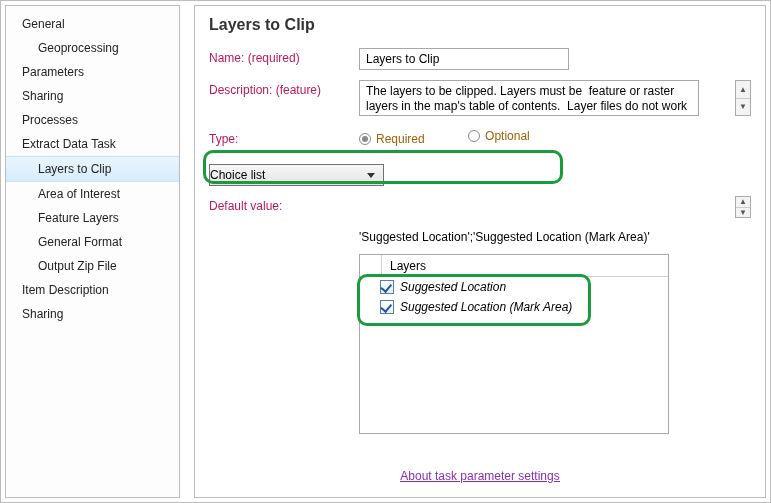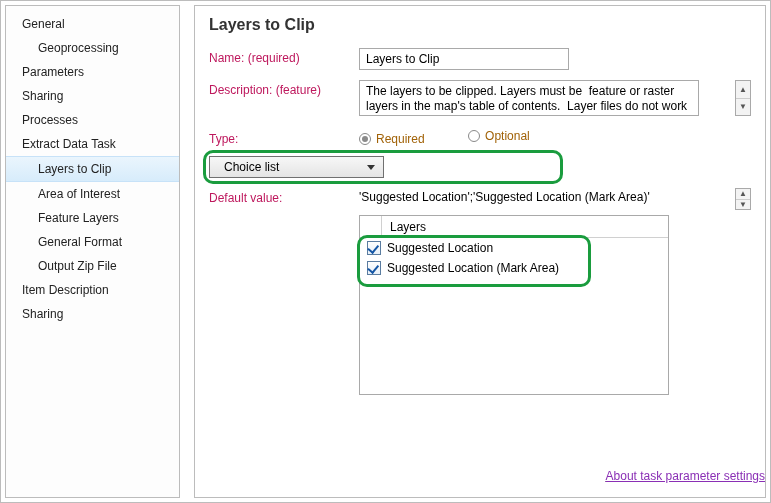--- a/index.html
+++ b/index.html
@@ -16,35 +16,35 @@
   .val { flex: 1; }
   input.textval { width: 210px; height: 22px; border: 1px solid #a9a9a9; padding: 2px 6px; background:#fff;}
   .desc-wrap { position: relative; width: 360px; }
   textarea.desc { width: 340px; height: 36px; border: 1px solid #a9a9a9; padding: 3px 6px; resize: none; background:#fff; line-height:1.25;}
   .spin { position:absolute; right:0; top:0; width:16px; height:36px; border:1px solid #a9a9a9; background:#f3f3f3; display:flex; flex-direction:column;}
   .spin div{flex:1; display:flex; align-items:center; justify-content:center; font-size:8px; color:#555; cursor:pointer;}
   .spin div:first-child{border-bottom:1px solid #ccc;}
   .radio { display:inline-flex; align-items:center; margin-right:40px; color:#a16207;}
   .radio .dot{ width:12px; height:12px; border:1px solid #8a8a8a; border-radius:50%; margin-right:5px; display:inline-flex; align-items:center; justify-content:center;}
   .radio.sel .dot::after{content:""; width:6px; height:6px; background:#8a8a8a; border-radius:50%;}
-  .combo { width:175px; height:22px; border:1px solid #707070; background:linear-gradient(#f7f7f7,#e4e4e4); display:flex; align-items:center; padding:0 14px; position:relative; cursor:pointer;}
+  .combo { width:175px; height:22px; border:1px solid #707070; background:linear-gradient(#f7f7f7,#e4e4e4); display:flex; align-items:center; padding:0 0; position:relative; cursor:pointer;margin-top:8px;}
   .combo .arrow{ position:absolute; right:4px; top:3px; width:16px; height:14px; display:flex; align-items:center; justify-content:center;}
   .combo .arrow::after{content:""; border-left:4px solid transparent; border-right:4px solid transparent; border-top:5px solid #333;}
   .hl-green { border: 3px solid #1a9c3e; border-radius: 10px; position:absolute; pointer-events:none;}
   .dv-wrap{position:relative; width:360px;}
-  .dv-text{display:inline-block; padding-top:2px;}
+  .dv-text{display:inline-block; padding-top:2px;margin-top:32px;}
   .layers-box{ width:310px; height:180px; border:1px solid #a9a9a9; background:#fff;text-align:right;}
   .layers-head{ height:22px; border-bottom:1px solid #d0d0d0; display:flex; align-items:center;}
   .layers-head .spacer{width:22px; border-right:1px solid #d0d0d0; height:100%;}
   .layers-head .htxt{padding-left:8px;}
-  .layer-row{ display:flex; align-items:center; height:20px; padding-left:7px;}
+  .layer-row{ display:flex; align-items:center; height:20px; padding-left:20px;font-style:italic;}
   .chk{ width:14px; height:14px; border:1px solid #5a7ca0; background:linear-gradient(#fefefe,#e8f0f8); margin-right:6px; display:flex; align-items:center; justify-content:center;}
   .chk.checked::after{content:""; width:8px; height:5px; border-left:2px solid #1556a5; border-bottom:2px solid #1556a5; transform:rotate(-50deg) translate(0,-1px);}
   a.link{ color:#8a2fb5; text-decoration:underline; cursor:pointer;}
-  .footer{ position:absolute; bottom:14px; left:0; right:0; text-align:right;text-decoration:underline;}
+  .footer{ position:absolute; bottom:14px; left:0; right:0; text-align:center;text-decoration:underline;}
 </style>
 </head>
 <body>
 
 <div class="frame">
 
   <div class="sidebar">
     <div class="nav-item">General</div>
     <div class="nav-item nav-sub">Geoprocessing</div>
     <div class="nav-item">Parameters</div>

